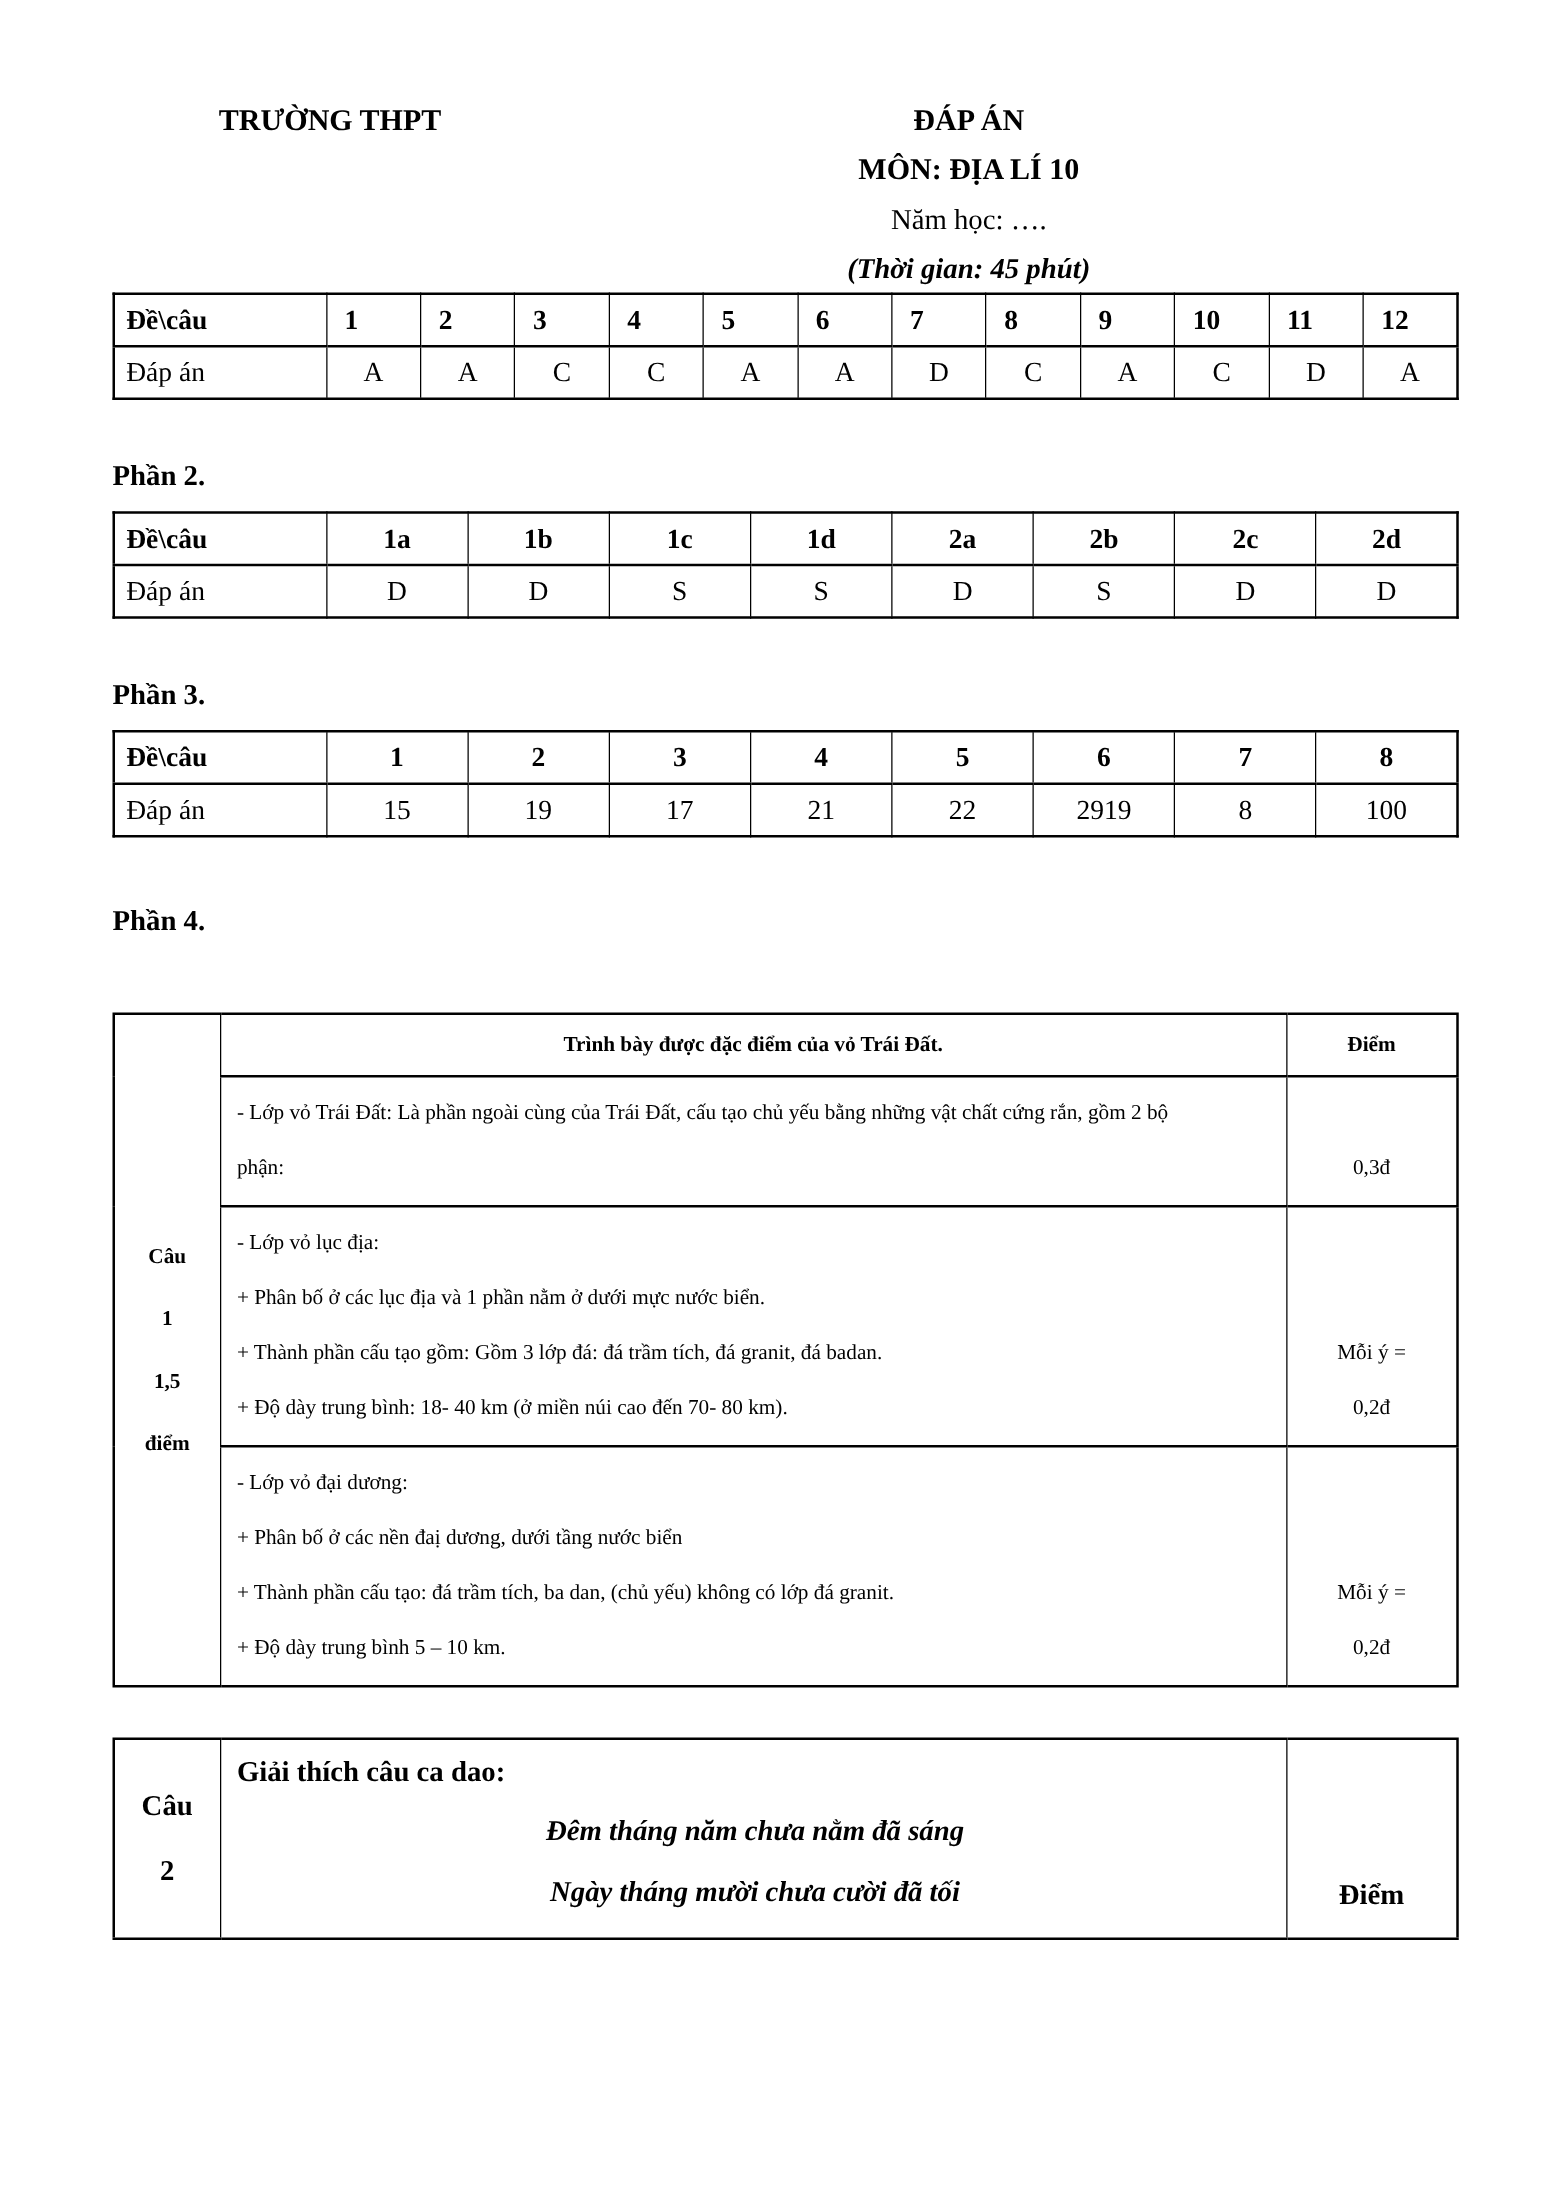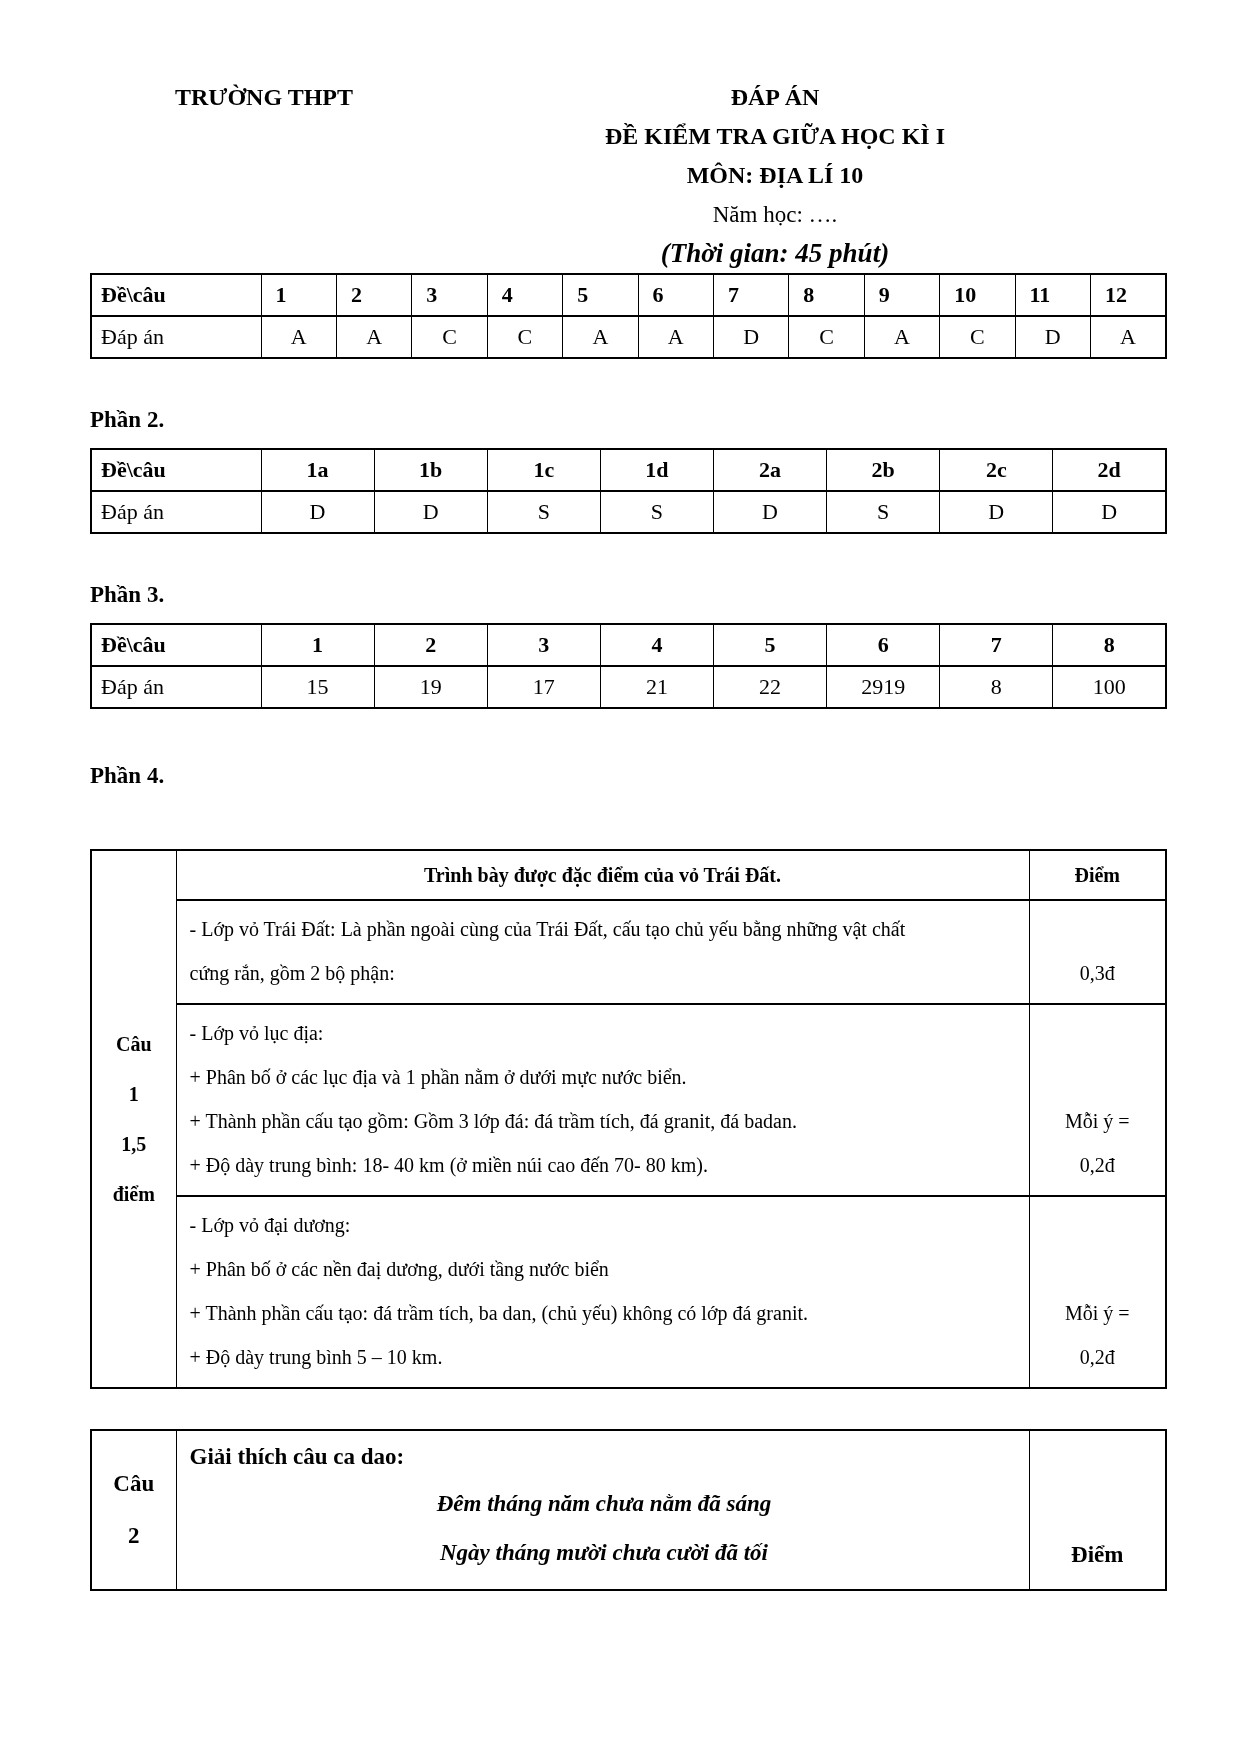--- a/index.html
+++ b/index.html
@@ -10,41 +10,41 @@
   }
   .page{box-sizing:border-box;width:1240px;height:1754px;padding:78px 73px 0 90px;}
 
   
   .header{display:flex;}
   .school{width:385px;padding-left:85px;box-sizing:border-box;
           font-weight:bold;font-size:24px;line-height:39px;}
   .titles{width:600px;text-align:center;}
   .t-line{font-size:24px;font-weight:bold;line-height:39px;}
   .t-year{font-size:23px;font-weight:normal;line-height:39px;}
-  .t-time{font-size:27px;font-weight:bold;font-style:italic;line-height:39px;}
+  .t-time{font-size:23px;font-weight:bold;font-style:italic;line-height:39px;}
 
   
   .part-h{font-size:23px;font-weight:bold;line-height:30px;margin:46px 0 13px 0;}
   .part-h.part4{margin:52px 0 58px 0;}
 
   
   table{border-collapse:collapse;table-layout:fixed;width:100%;}
   .ans-table{border:2px solid #000;}
   .ans-table td{border:1px solid #000;height:40px;font-size:22px;padding:0;
                 overflow:hidden;white-space:nowrap;}
   .ans-table tr.hd td{font-weight:bold;border-bottom-width:2px;}
   .ans-table td.lbl{padding-left:9px;text-align:left;}
   .ans-table col.c-lbl{width:170px;}
   .p1 tr.hd td:not(.lbl){text-align:left;padding-left:14px;}
   .p1 tr.ans td:not(.lbl){text-align:center;}
   .p23 tr.hd td:not(.lbl), .p23 tr.ans td:not(.lbl){text-align:center;}
 
   
   .big{border:2px solid #000;}
-  .big td{border-style:solid;border-color:#000;border-width:2px 1px;font-size:20px;}
+  .big td{border-style:solid;border-color:#000;border-width:2px 1px;font-size:17px;}
   .big col.c-q{width:85px;}
   .big col.c-pts{width:137px;}
   .qcell{text-align:center;vertical-align:middle;font-weight:bold;
          font-size:23px;line-height:50px;padding:0;}
   .bhead{font-weight:bold;text-align:center;height:46px;}
   .content{vertical-align:top;padding:6px 10px 8px 13px;}
   .content p{margin:0;line-height:44px;max-width:760px;}
   .content p.b{font-weight:normal;}
   .pts{text-align:center;vertical-align:bottom;padding:0 4px 8px 4px;line-height:44px;margin-top:36px;}
 
@@ -60,21 +60,20 @@
 </style>
 </head>
 <body>
 
 <div class="page">
 
   <div class="header">
     <div class="school">TRƯỜNG THPT</div>
     <div class="titles">
       <div class="t-line">ĐÁP ÁN</div>
-      <div class="t-line">ĐỀ KIỂM TRA GIỮA HỌC KÌ I</div>
       <div class="t-line">MÔN: ĐỊA LÍ 10</div>
       <div class="t-year">Năm học: ….</div>
       <div class="t-time">(Thời gian: 45 phút)</div>
     </div>
   </div>
 
   <table class="ans-table p1">
     <colgroup>
         <col class="c-lbl">
         <col>

